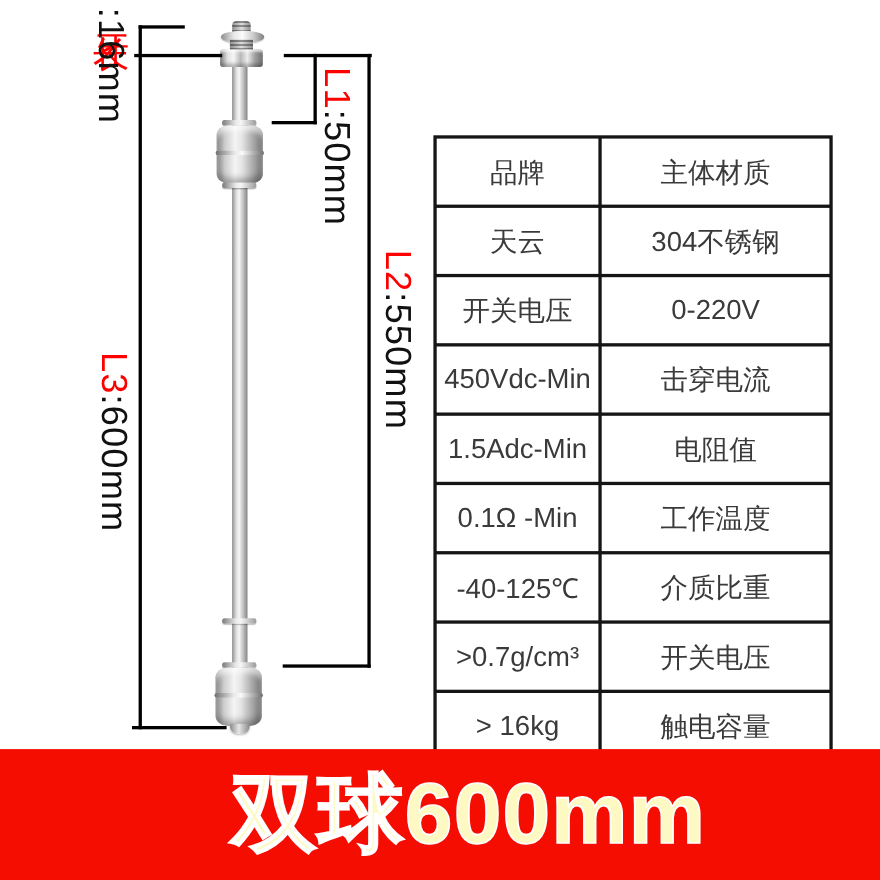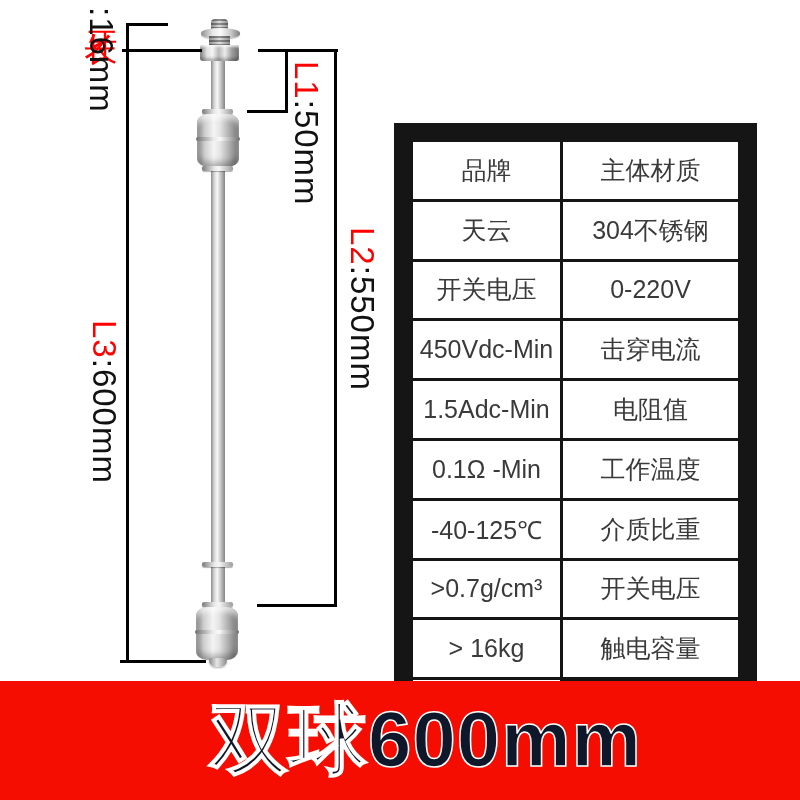--- a/index.html
+++ b/index.html
@@ -79,21 +79,21 @@
     border-radius: 3px 3px 8px 8px;
     background: linear-gradient(90deg,#8a8a8a,#e6e6e6 45%,#8a8a8a);
     box-shadow: 0 1px 2px rgba(0,0,0,.3);
   }
 
   
   .spec-table {
     position: absolute; left: 394px; top: 123px;
     width: 363px; height: 633px;
     background: #151515;
-    padding: 19px;
+    padding: 3px;
     display: grid;
     grid-template-columns: 147px 1fr;
     grid-auto-rows: 1fr;
     gap: 3px;
   }
   .cell {
     background: #ffffff;
     display: flex; align-items: center; justify-content: center;
     font-size: 25px;
     color: #3a3a3a;
@@ -101,21 +101,21 @@
   }
 
   
   .banner {
     position: absolute; left: 0; top: 681px;
     width: 800px; height: 119px;
     background: #f40d00;
     display: flex; align-items: center; justify-content: center;
   }
   .banner-title {
-    color: #0f172a;
+    color: #fef9c3;
     font-size: 78px;
     font-weight: 900;
     letter-spacing: 1px;
     transform: translateX(26px);
     -webkit-text-stroke: 1.5px #ffffff;
     white-space: nowrap;
   }
 </style>
 </head>
 <body>

